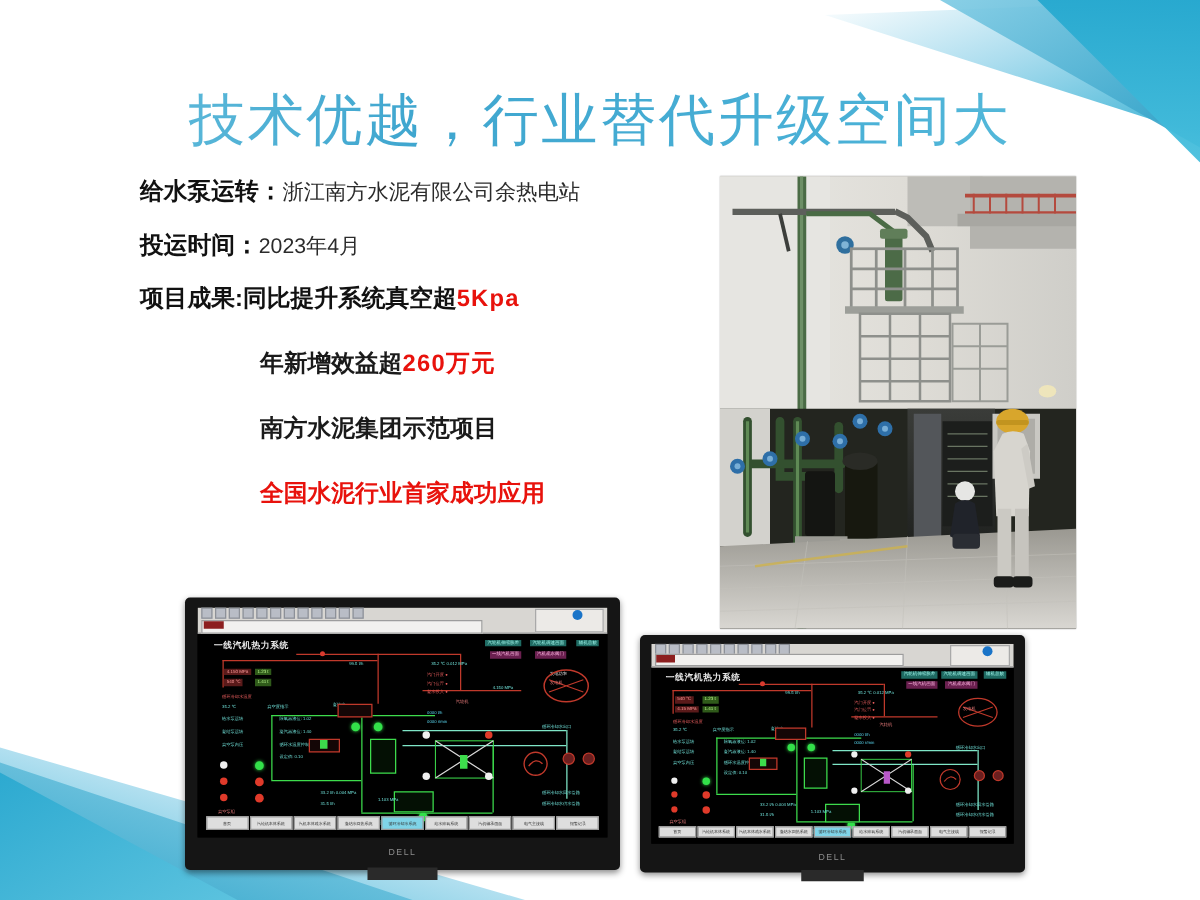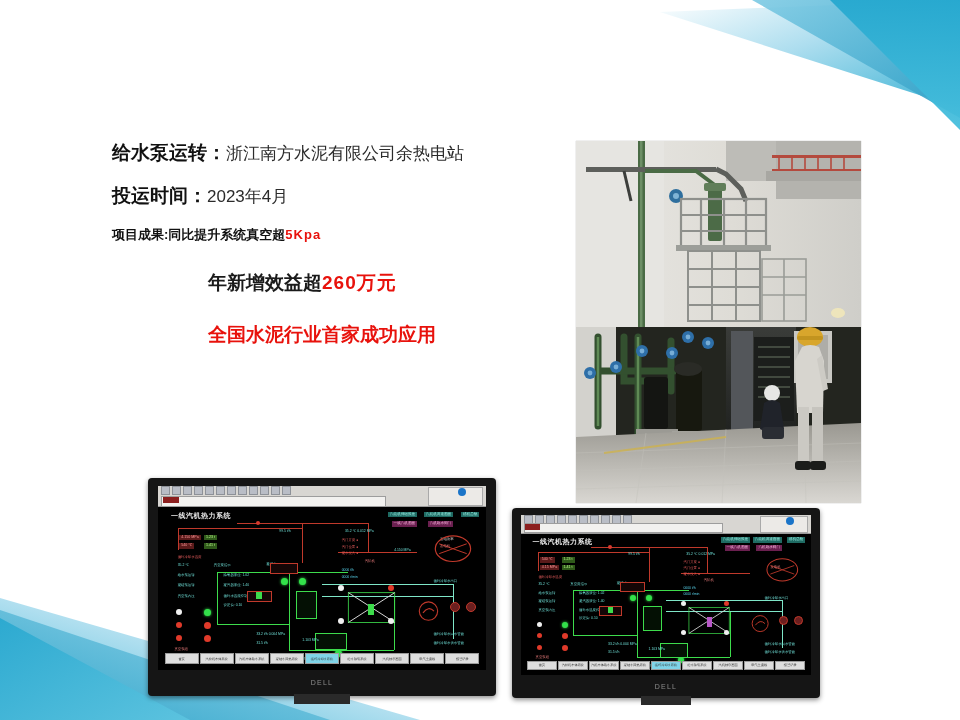--- a/index.html
+++ b/index.html
@@ -32,21 +32,21 @@
     -webkit-background-clip:text;background-clip:text;
     -webkit-text-fill-color:transparent;
     white-space:nowrap;
   }
 
   
   .body-text{position:absolute;left:112px;top:140px;width:470px;}
   .line{white-space:nowrap;font-weight:bold;color:#1a1a1a;}
   .l1{font-size:19px;margin-bottom:17px;}
   .l2{font-size:19px;margin-bottom:17px;}
-  .l3{font-size:13px;margin-bottom:26px;}
+  .l3{font-size:19px;margin-bottom:26px;}
   .lbl{font-weight:bold;color:#111;}
   .thin{font-weight:400;color:#2b2b2b;font-size:17px;}
   .red{color:#e8120c;font-weight:bold;letter-spacing:1px;}
 
   .l4{font-size:19px;margin:0 0 26px 96px;}
   .l5{font-size:19px;margin:0 0 26px 96px;}
   .l6{font-size:19px;margin:0 0 26px 96px;}
   .l7{font-size:19px;margin:0 0 0 96px;color:#e8120c;}
 
   
@@ -137,40 +137,44 @@
           <stop offset="0" stop-color="#2ba9d0"></stop>
           <stop offset="1" stop-color="#5cc3df"></stop>
         </linearGradient>
       </defs>
       <polygon points="0,140 420,140 0,18" fill="url(#gbl1)" opacity="0.9"></polygon>
       <polygon points="0,140 330,140 0,30" fill="url(#gbl2)" opacity="0.9"></polygon>
       <polygon points="0,140 190,140 0,38" fill="url(#gbl3)" opacity="0.97"></polygon>
     </svg>
   </div>
 
+  <div class="title">技术优越，行业替代升级空间大</div>
 
   <div class="body-text">
 
     <div class="line l1">
       <span class="lbl">给水泵运转：</span><span class="thin">浙江南方水泥有限公司余热电站</span>
     </div>
 
     <div class="line l2">
       <span class="lbl">投运时间：</span><span class="thin">2023年4月</span>
     </div>
 
     <div class="line l3">
       <span class="lbl">项目成果:</span><span class="lbl">同比提升系统真空超</span><span class="red">5Kpa</span>
     </div>
 
 
     <div class="line l5">
       <span>年新增效益超</span><span class="red">260万元</span>
     </div>
 
+    <div class="line l6">
+      <span>南方水泥集团示范项目</span>
+    </div>
 
     <div class="line l7">
       <span>全国水泥行业首家成功应用</span>
     </div>
   </div>
 
   <div class="photo-plant">
     <svg viewBox="0 0 285 362" width="285" height="362" preserveAspectRatio="none">
       <defs>
         <linearGradient id="wallg" x1="0" y1="0" x2="1" y2="0">

